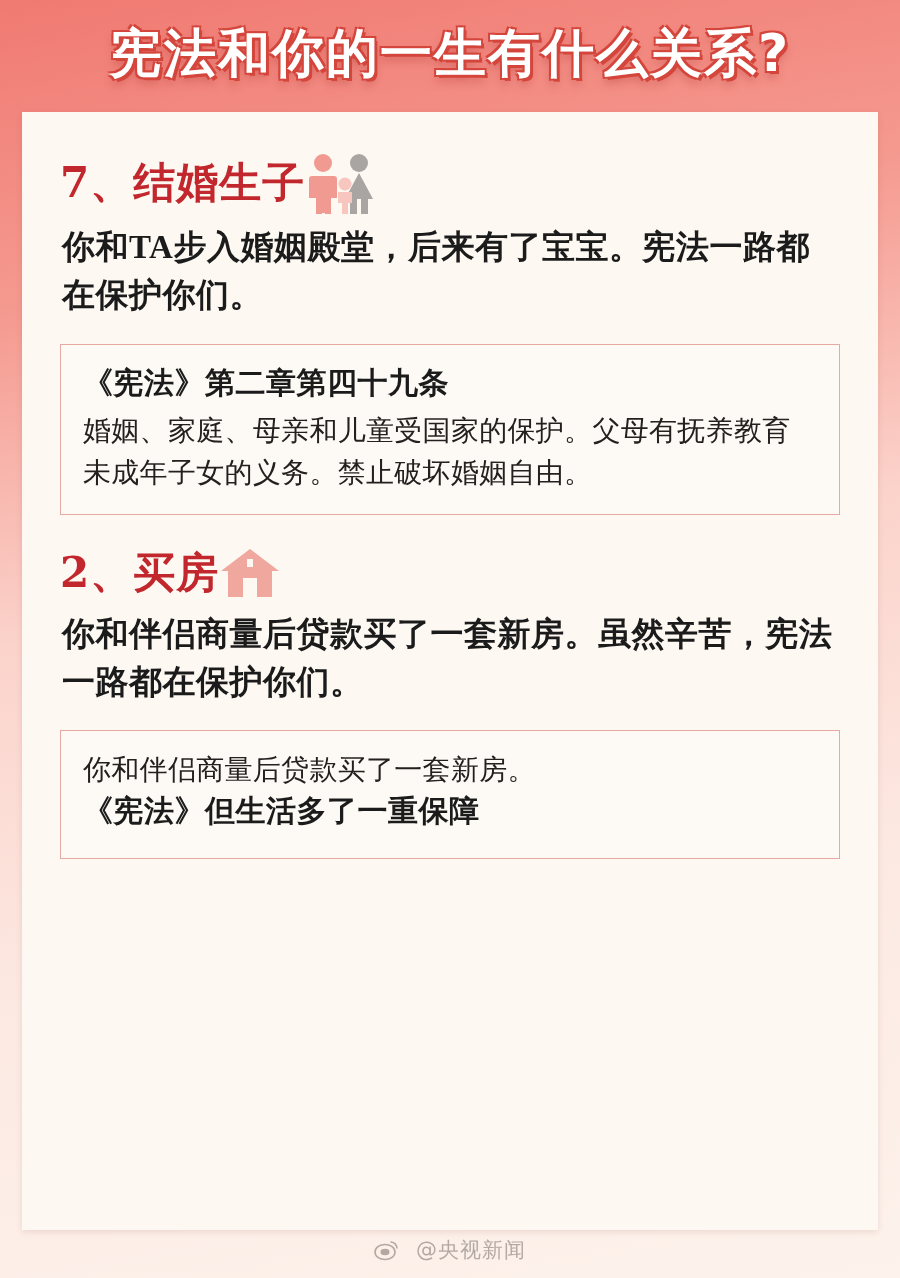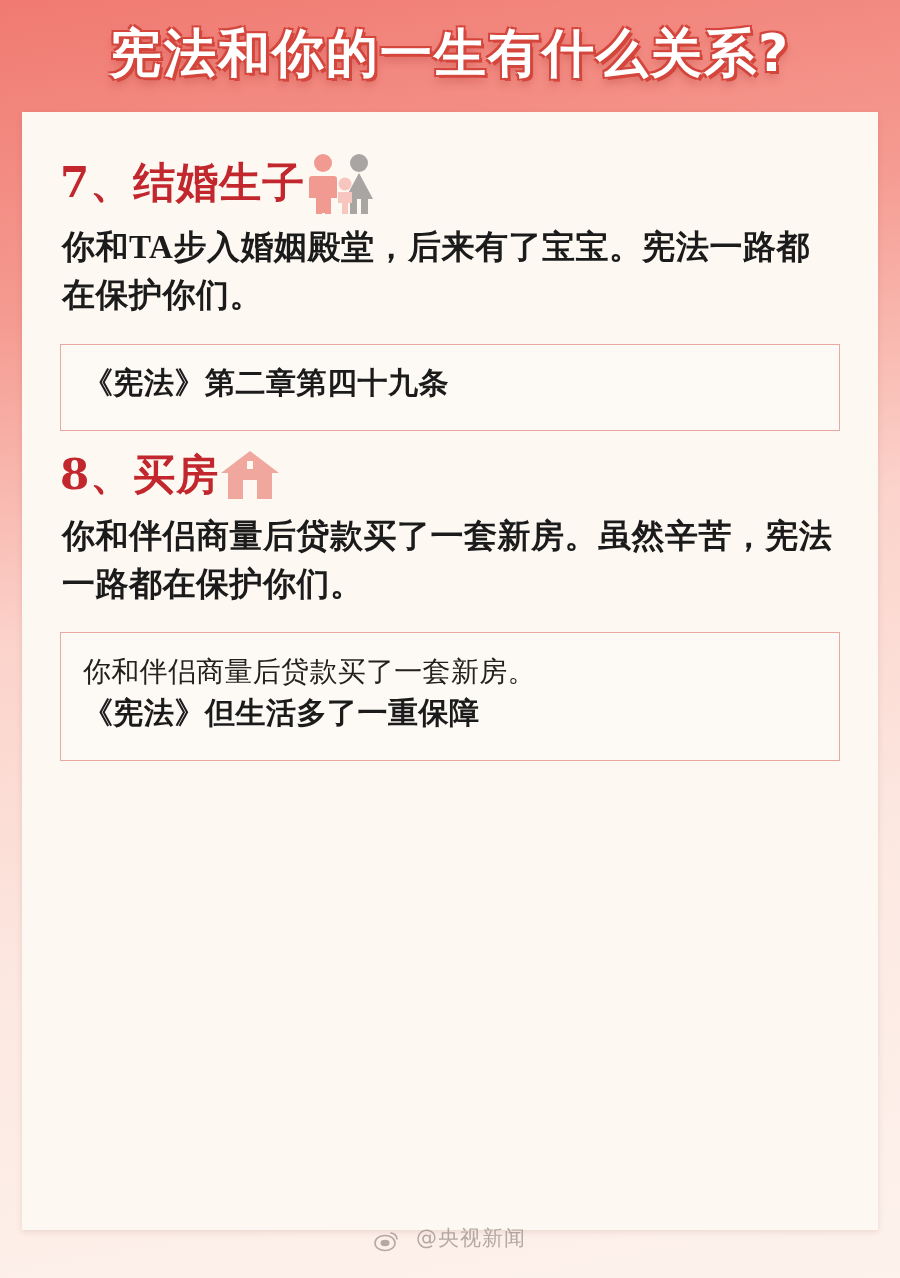--- a/index.html
+++ b/index.html
@@ -81,21 +81,21 @@
     line-height: 1.45;
     color: #1b1b1b;
     letter-spacing: 0.5px;
     margin: 0 0 24px 2px;
   }
 
   
   .quote-box {
     border: 1.5px solid #e8a9a2;
     padding: 18px 22px 20px 22px;
-    margin-bottom: 16px;
+    margin-bottom: 30px;
     background: #fdf9f4;
   }
   .quote-title {
     font-family: "DejaVu Serif", serif;
     font-weight: bold;
     font-size: 30px;
     color: #1b1b1b;
     margin-bottom: 6px;
     letter-spacing: 0.5px;
   }
@@ -113,24 +113,24 @@
   .icon-wrap {
     display: inline-flex;
     align-items: flex-end;
     line-height: 0;
   }
 
   
   .footer {
     position: absolute;
     left: 0;
-    bottom: 26px;
+    bottom: 14px;
     width: 100%;
     display: flex;
-    align-items: flex-end;
+    align-items: center;
     justify-content: center;
     gap: 16px;
     opacity: 0.55;
   }
   .footer-text {
     font-family: "DejaVu Sans", sans-serif;
     font-size: 21px;
     color: #7a6f6a;
     letter-spacing: 1px;
   }
@@ -165,26 +165,27 @@
 
             <circle cx="40" cy="32" r="6.5" fill="#f7c6bf"></circle>
             <path d="M33 40 h14 v11 h-4 v11 h-6 v-11 h-4 z" fill="#f7c6bf"></path>
           </svg>
         </span>
       </div>
       <div class="sec-body">你和TA步入婚姻殿堂，后来有了宝宝。宪法一路都在保护你们。</div>
 
       <div class="quote-box">
         <div class="quote-title">《宪法》第二章第四十九条</div>
+        <div class="quote-text">婚姻、家庭、母亲和儿童受国家的保护。父母有抚养教育未成年子女的义务。禁止破坏婚姻自由。</div>
       </div>
     </div>
 
     <div class="section">
       <div class="sec-head">
-        <div class="sec-num-title">8、买房</div>
+        <div class="sec-num-title">2、买房</div>
         <span class="icon-wrap">
           <svg width="62" height="56" viewBox="0 0 62 56">
             <path d="M31 4 L60 26 H2 Z" fill="#f0a79e"></path>
             <rect x="9" y="26" width="44" height="26" fill="#f0a79e"></rect>
             <rect x="24" y="33" width="14" height="19" fill="#fdf8f2"></rect>
             <rect x="28" y="14" width="6" height="8" fill="#fdf8f2"></rect>
           </svg>
         </span>
       </div>
       <div class="sec-body">你和伴侣商量后贷款买了一套新房。虽然辛苦，宪法一路都在保护你们。</div>

